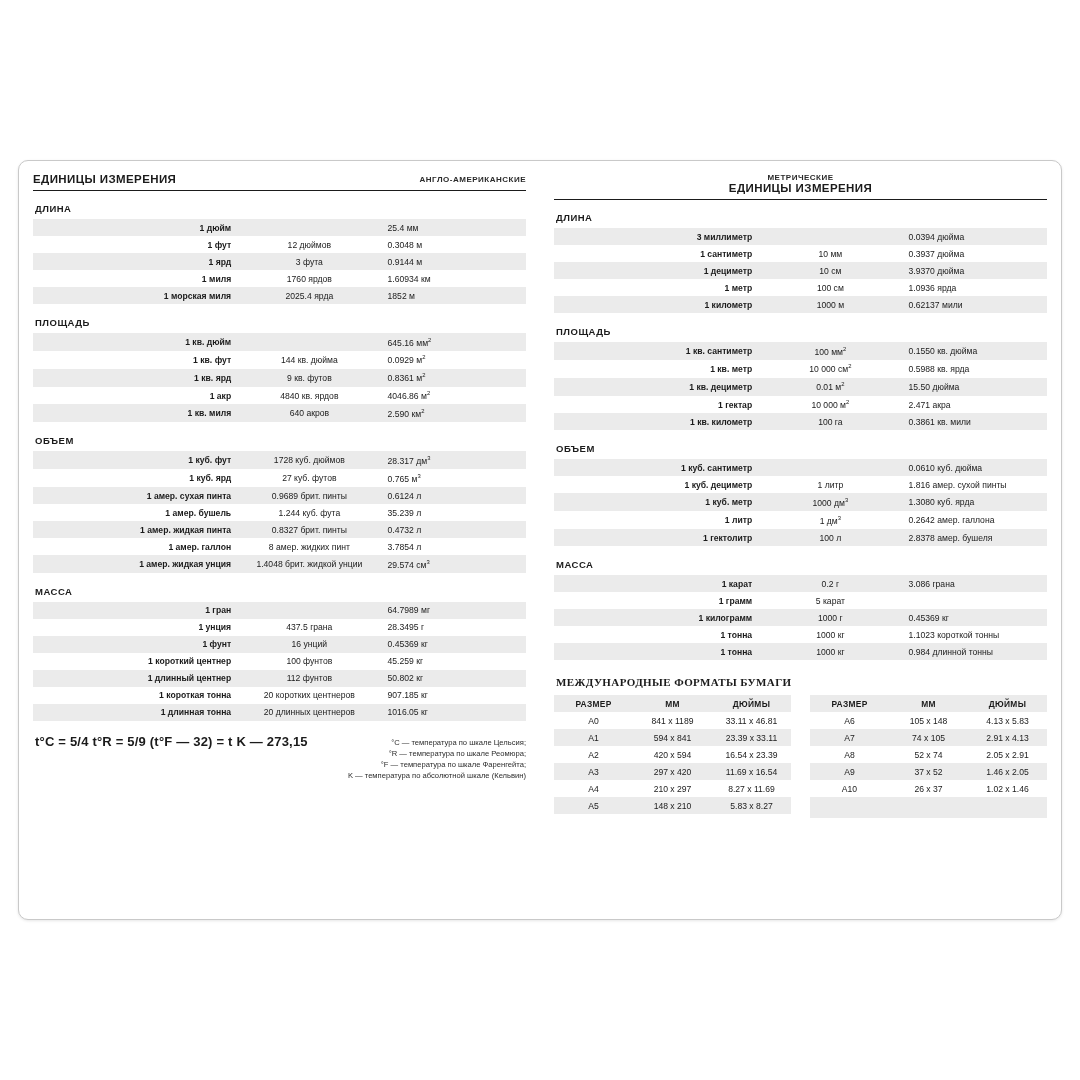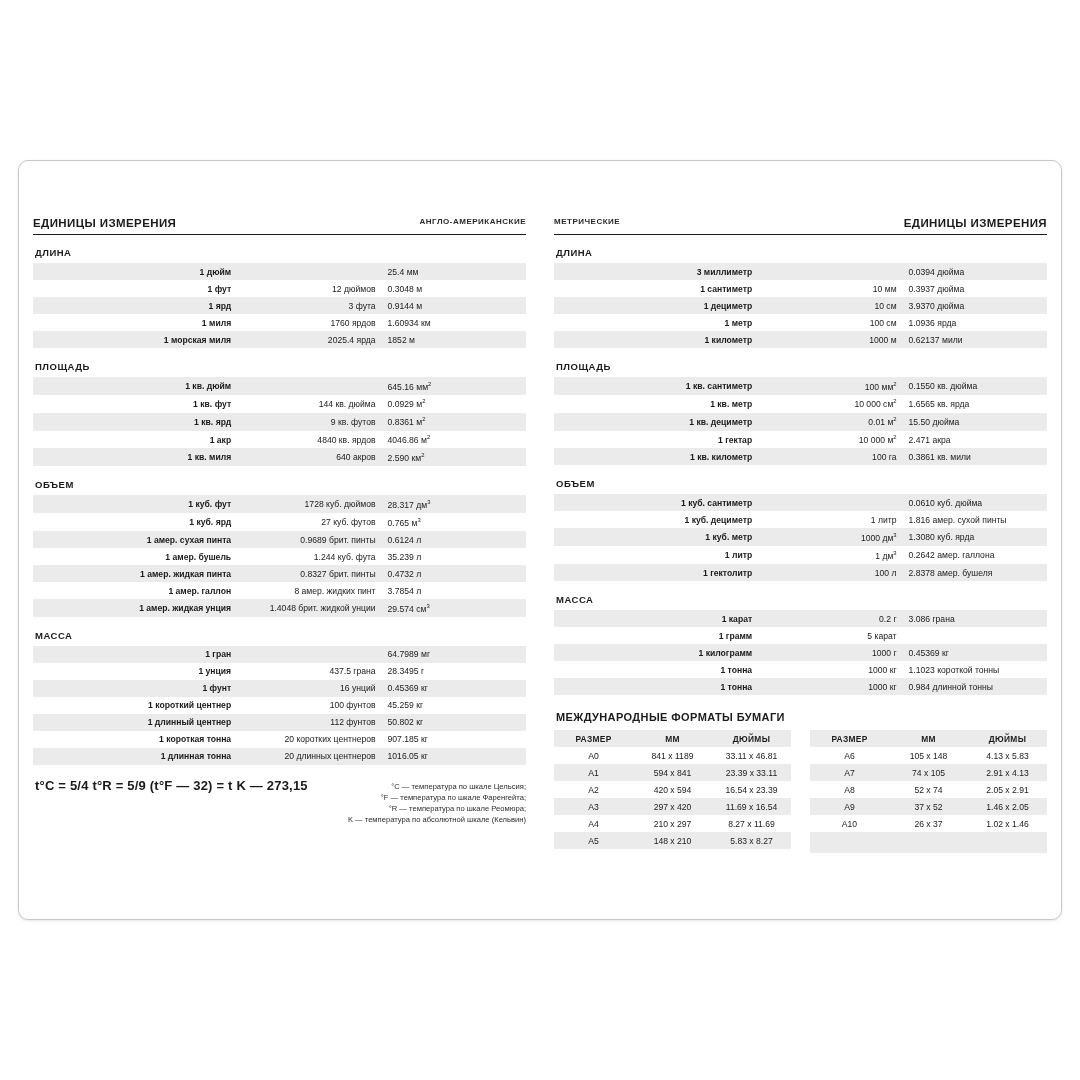--- a/index.html
+++ b/index.html
@@ -31,41 +31,40 @@
   }
   .col {
     width: 50%;
     box-sizing: border-box;
   }
   .col.left { padding-right: 14px; }
   .col.right { padding-left: 14px; }
 
   .col-head {
     display: flex;
-    align-items: flex-start;
+    align-items: center;
     justify-content: space-between;
     border-bottom: 1.6px solid #1b1b1b;
     padding-bottom: 5px;
     margin-bottom: 12px;
-    margin-top: 44px;
   }
   .col-head .title {
     font-size: 11.5px;
     font-weight: bold;
     letter-spacing: 0.4px;
     text-transform: uppercase;
   }
   .col-head .sub {
     font-size: 8px;
     font-weight: bold;
     letter-spacing: 0.5px;
     text-transform: uppercase;
     color: #2a2a2a;
   }
-  .col.right .col-head { }
+  .col.right .col-head { flex-direction: column; }
 
   .section-title {
     font-size: 9.5px;
     font-weight: bold;
     letter-spacing: 0.5px;
     text-transform: uppercase;
     margin: 0 0 5px 2px;
   }
   .section { margin-bottom: 13px; }
 
@@ -76,21 +75,21 @@
   }
   table.units td {
     font-size: 8.6px;
     padding: 3.5px 6px;
     white-space: nowrap;
     overflow: hidden;
     text-overflow: ellipsis;
   }
   table.units tr.zebra td { background: #ebebeb; }
   td.c1 { width: 42%; text-align: right; padding-right: 10px; font-weight: bold; }
-  td.c2 { width: 29%; text-align: right; }
+  td.c2 { width: 29%; text-align: center; }
   td.c3 { width: 29%; text-align: left; padding-left: 8px; }
 
   .temp-title {
     font-size: 10px;
     font-weight: bold;
     letter-spacing: 0.4px;
     text-transform: uppercase;
     margin: 16px 0 6px 2px;
   }
   .temp-formula {
@@ -108,20 +107,21 @@
   }
   .temp-wrap { position: relative; }
   .temp-notes div { white-space: nowrap; }
 
   .paper-title {
     font-size: 11px;
     font-weight: bold;
     letter-spacing: 0.4px;
     text-transform: uppercase;
     margin: 16px 0 7px 2px;
+    font-family: Liberation Serif, serif;
   }
   .paper-grid {
     display: flex;
     gap: 19px;
   }
   .paper-grid > div { width: 50%; }
   table.paper {
     width: 100%;
     border-collapse: collapse;
     table-layout: fixed;
@@ -301,22 +301,22 @@
               </tr>
             </tbody>
           </table>
         </div>
       </div>
 
     <div class="temp-wrap">
       <div class="temp-formula">t°C = 5/4 t°R = 5/9 (t°F — 32) = t K — 273,15</div>
       <div class="temp-notes" id="temp-notes">
           <div>°C — температура по шкале Цельсия;</div>
+          <div>°R — температура по шкале Реомюра;</div>
           <div>°F — температура по шкале Фаренгейта;</div>
-          <div>°R — температура по шкале Реомюра;</div>
           <div>K — температура по абсолютной шкале (Кельвин)</div>
         </div>
     </div>
   </div>
 
   <div class="col right">
     <div class="col-head">
       <div class="sub">МЕТРИЧЕСКИЕ</div>
       <div class="title">ЕДИНИЦЫ ИЗМЕРЕНИЯ</div>
     </div>
@@ -358,21 +358,21 @@
           <table class="units">
             <tbody>
               <tr class="zebra">
                 <td class="c1">1 кв. сантиметр</td>
                 <td class="c2">100 мм<sup>2</sup></td>
                 <td class="c3">0.1550 кв. дюйма</td>
               </tr>
               <tr>
                 <td class="c1">1 кв. метр</td>
                 <td class="c2">10 000 см<sup>2</sup></td>
-                <td class="c3">1.6565 кв. ярда</td>
+                <td class="c3">0.5988 кв. ярда</td>
               </tr>
               <tr class="zebra">
                 <td class="c1">1 кв. дециметр</td>
                 <td class="c2">0.01 м<sup>2</sup></td>
                 <td class="c3">15.50 дюйма</td>
               </tr>
               <tr>
                 <td class="c1">1 гектар</td>
                 <td class="c2">10 000 м<sup>2</sup></td>
                 <td class="c3">2.471 акра</td>

